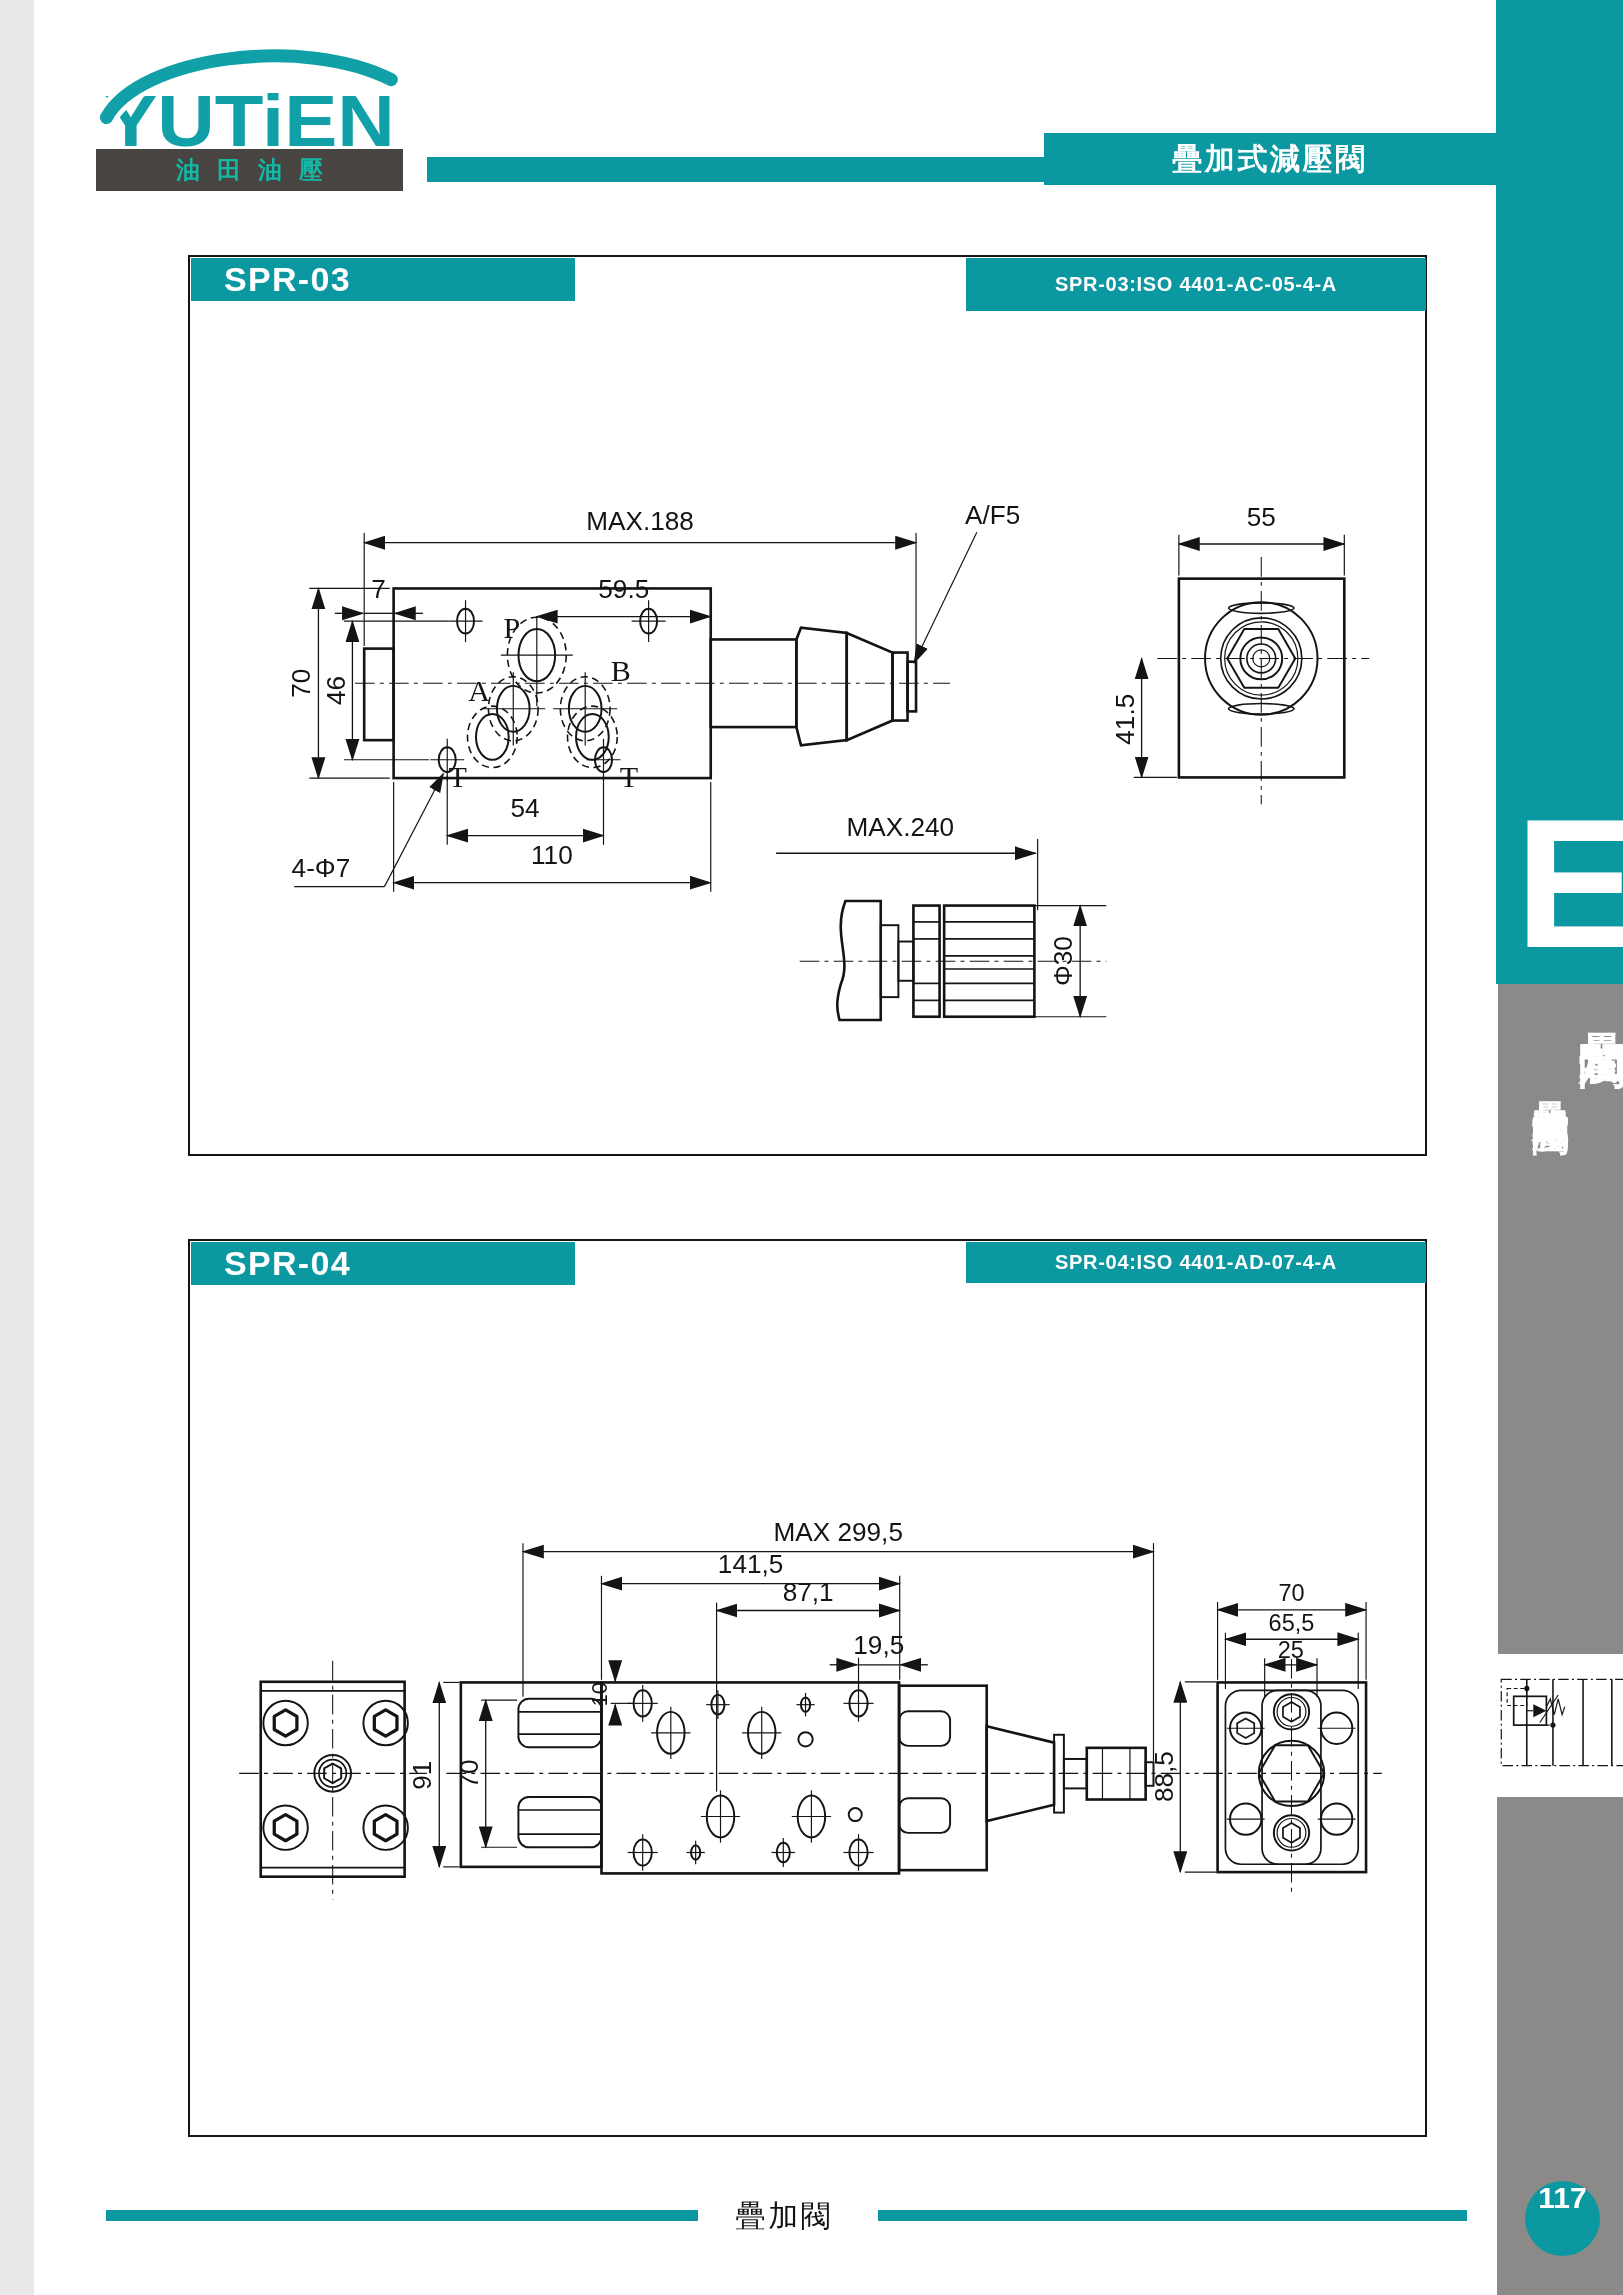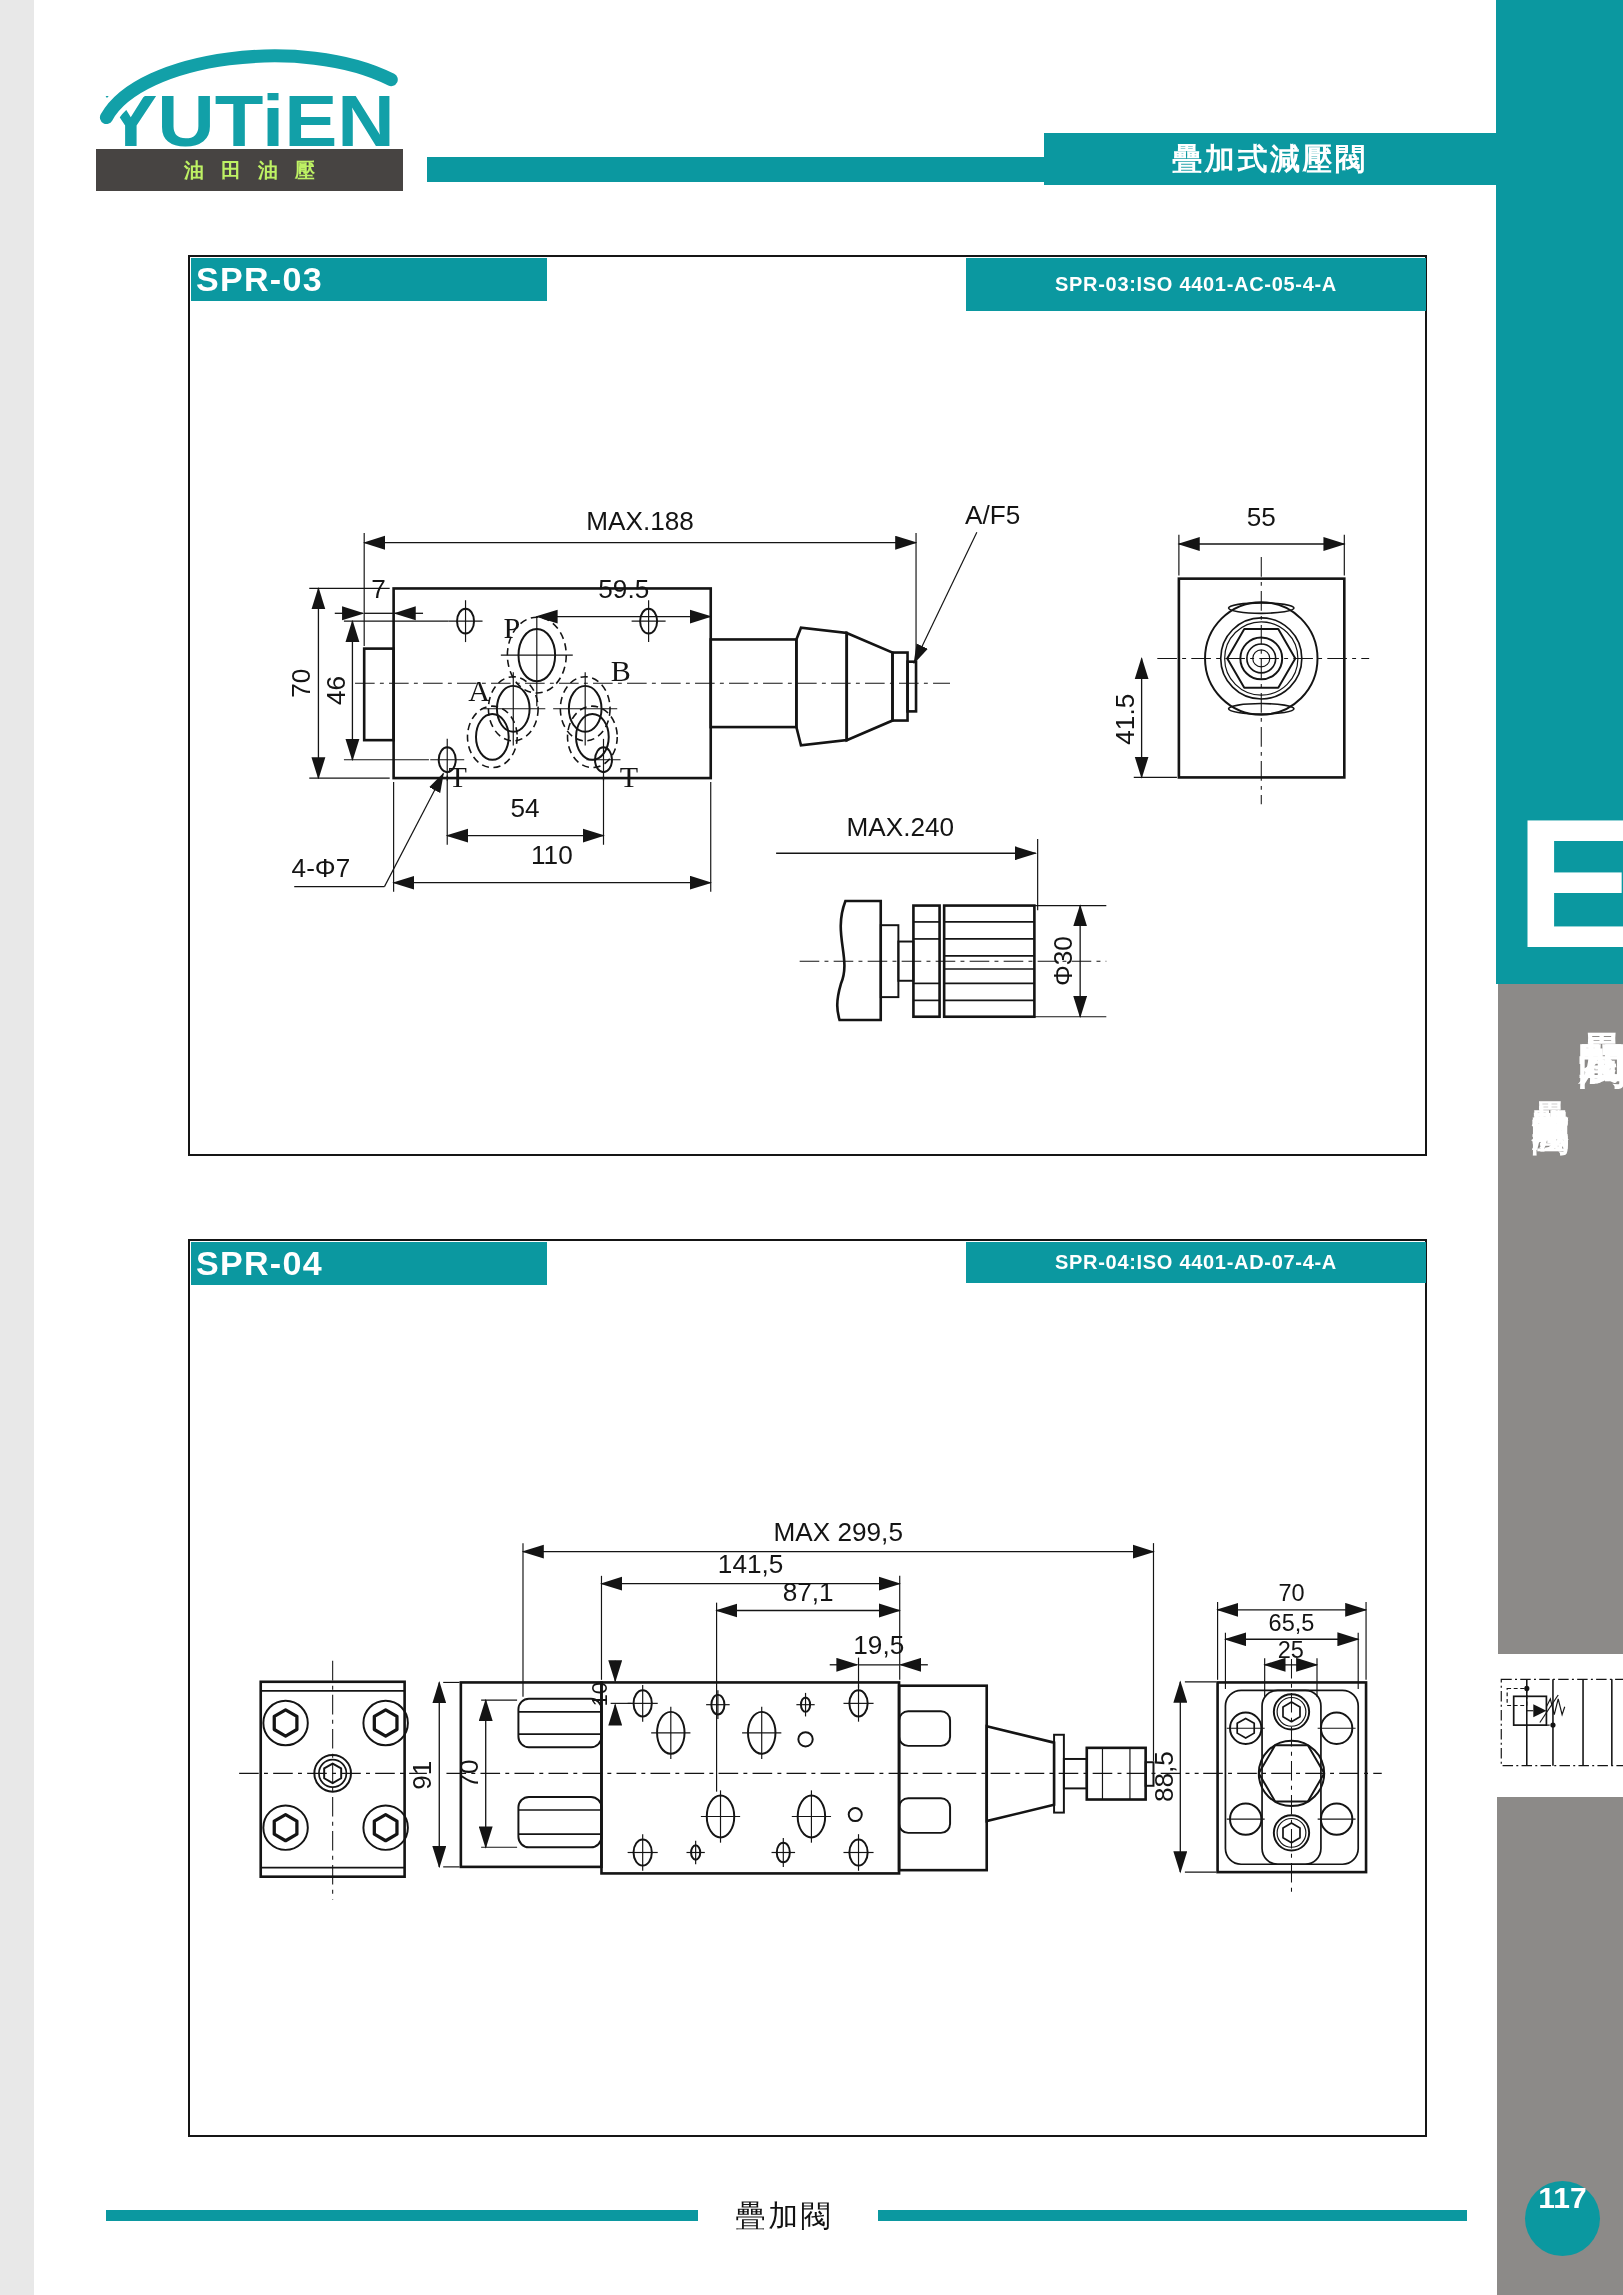--- a/index.html
+++ b/index.html
@@ -1,28 +1,28 @@
 <!DOCTYPE html>
 <html style="font-size:10.5px"><head>
 <meta charset="utf-8">
 <style>
   html,body{margin:0;padding:0;background:#e8e8e8;}
   .page{position:relative;width:1623px;height:2295px;background:#ffffff;overflow:hidden;
         font-family:"Liberation Sans",sans-serif;margin-left:34px;}
   .abs{position:absolute;}
   
-  .brandbar{background:#474442;color:#bef264;display:flex;align-items:center;justify-content:center;
-            font-size:20px;font-weight:600;letter-spacing:17px;text-indent:17px;}
+  .brandbar{background:#474442;color:#14b8a6;display:flex;align-items:center;justify-content:center;
+            font-size:24px;font-weight:600;letter-spacing:17px;text-indent:17px;}
   .tealbar{background:#0b98a0;}
   .banner{background:#0b98a0;color:#fff;display:flex;align-items:center;justify-content:center;
           font-size:30px;font-weight:700;letter-spacing:2.6px;}
   
   .secbox{border:2.6px solid #151515;}
   .sectitle{background:#0b98a0;color:#fff;font-size:34px;font-weight:700;
-            display:flex;align-items:center;padding-left:5px;letter-spacing:1.3px;}
+            display:flex;align-items:center;padding-left:33px;letter-spacing:1.3px;}
   .isobar{background:#0b98a0;color:#fff;font-size:20px;font-weight:700;letter-spacing:0.7px;
           display:flex;align-items:center;justify-content:center;}
   
   .rail-teal{background:#0b98a0;}
   .rail-gray{background:#8c8a88;}
   .bigE{color:#fff;font-size:184px;font-weight:700;text-align:center;line-height:196px;}
   .vtext{writing-mode:vertical-rl;text-orientation:upright;color:#fff;font-weight:700;}
   .pagecircle{background:#0b98a0;border-radius:50%;color:#fff;font-size:30px;font-weight:700;
               display:flex;align-items:flex-start;justify-content:center;}
   .footerlabel{color:#111;font-size:30px;font-weight:500;text-align:center;letter-spacing:2.6px;}

